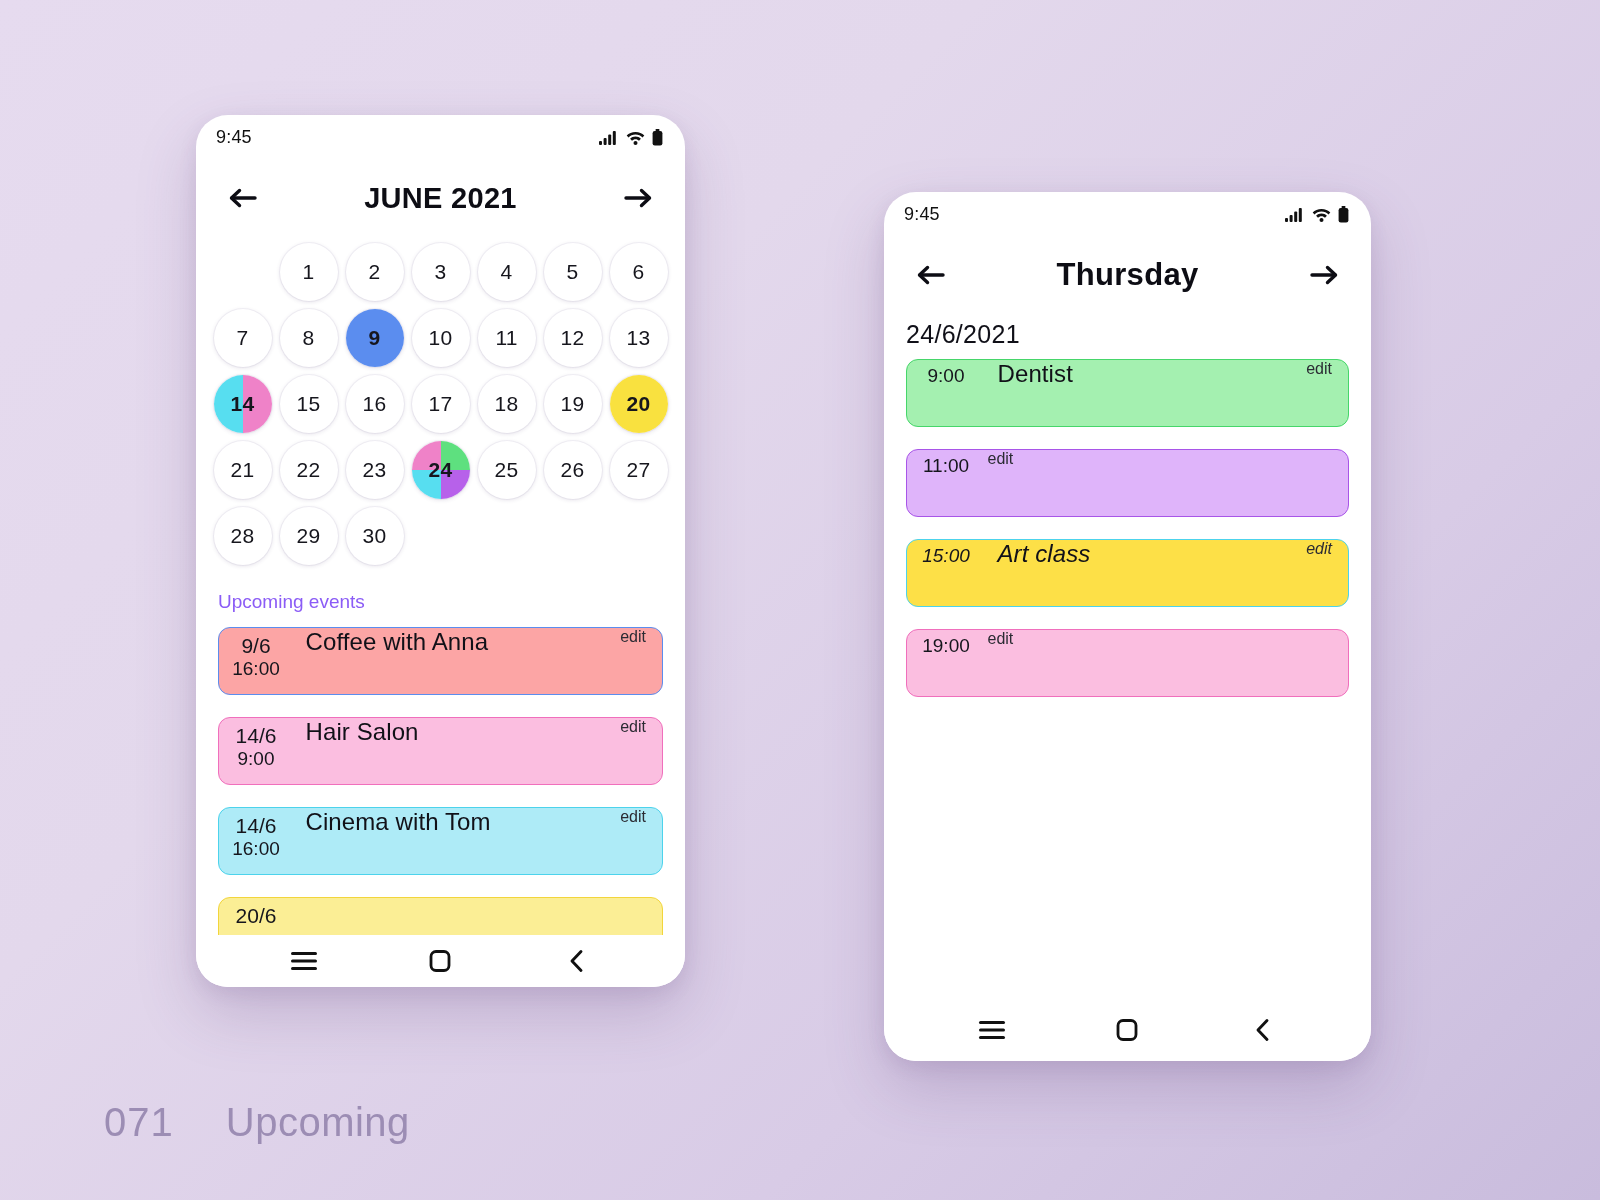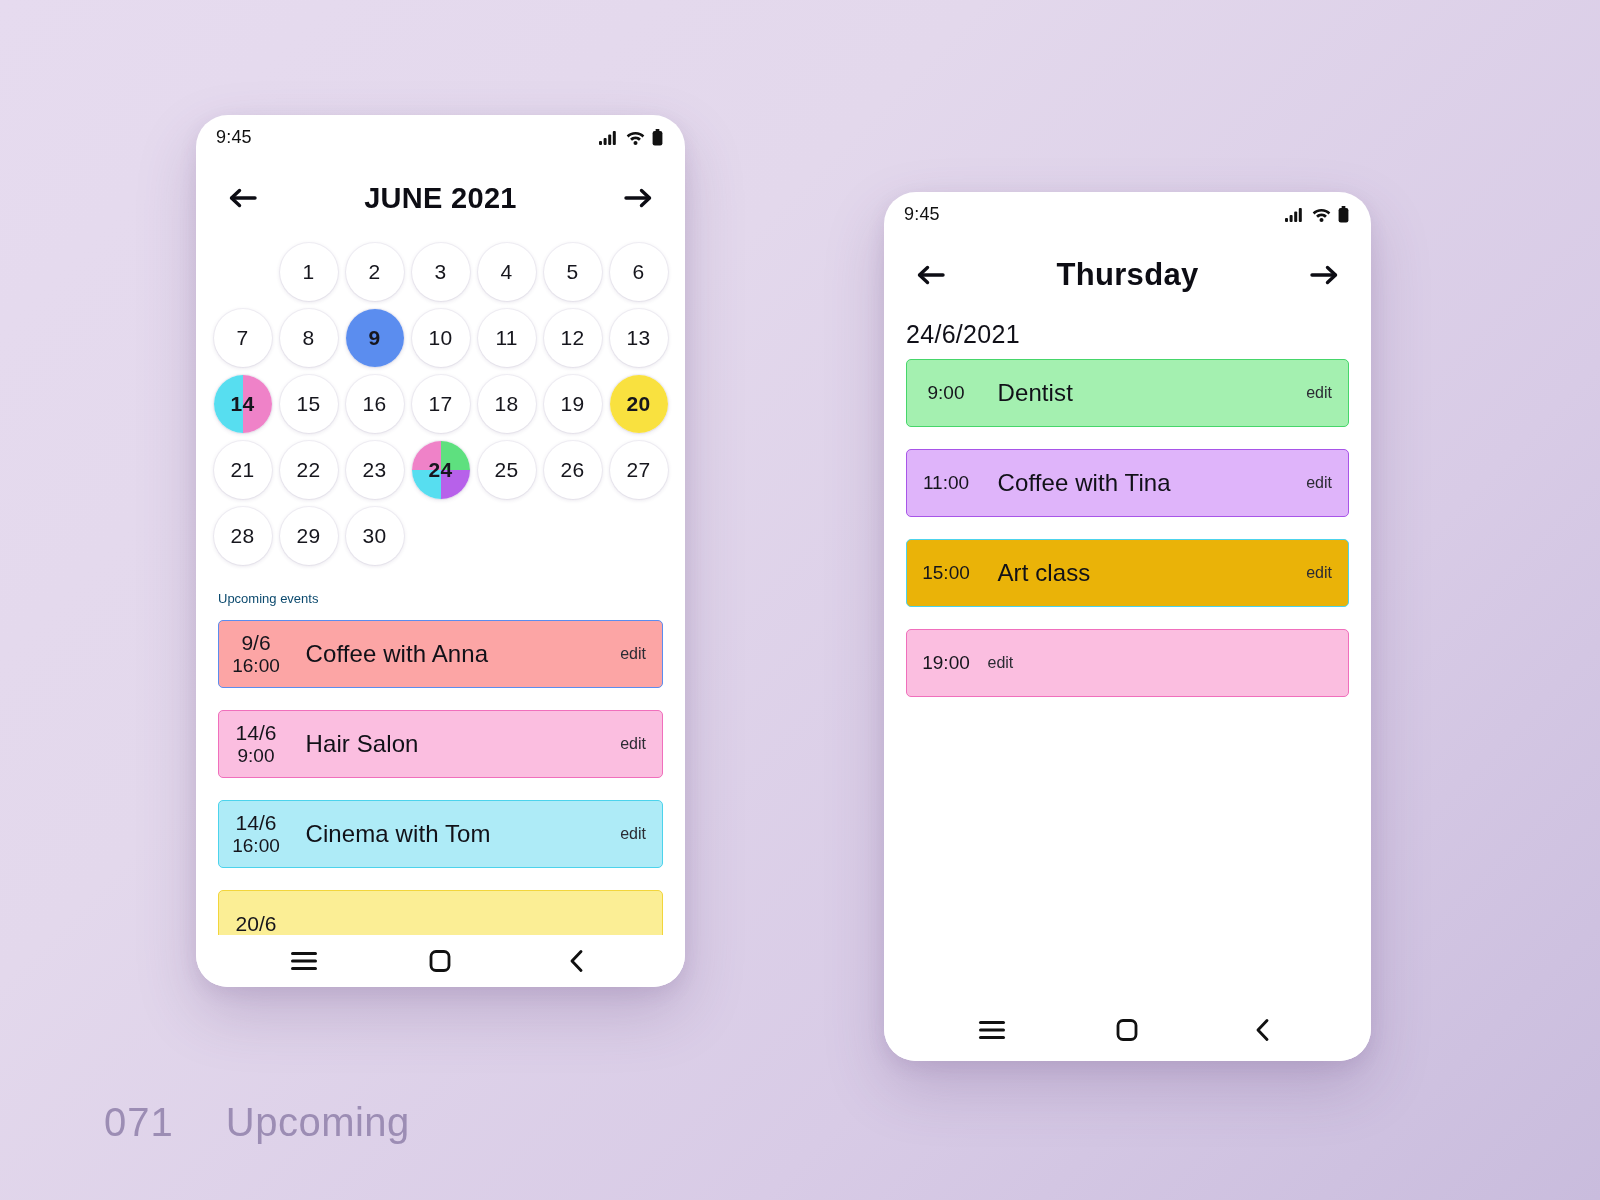--- a/index.html
+++ b/index.html
@@ -124,39 +124,39 @@
   .seg-full  { inset: 0; }
   .seg-left  { left: 0; top: 0; width: 50%;  height: 100%; }
   .seg-right { right: 0; top: 0; width: 50%; height: 100%; }
   .seg-tl { left: 0;  top: 0;    width: 50%; height: 50%; }
   .seg-tr { right: 0; top: 0;    width: 50%; height: 50%; }
   .seg-bl { left: 0;  bottom: 0; width: 50%; height: 50%; }
   .seg-br { right: 0; bottom: 0; width: 50%; height: 50%; }
 
   
   .section-label {
-    font-size: 13px;
-    color: #0c4a6e;
+    font-size: 19px;
+    color: #8b5cf6;
     padding: 26px 22px 4px 22px;
     flex: none;
   }
 
   
   .events {
     padding: 10px 22px 0 22px;
     display: flex;
     flex-direction: column;
     gap: 22px;
     overflow: hidden;
     flex: 1 1 auto;
   }
   .event-row {
     display: flex;
-    align-items: center;
-    border-radius: 5px;
+    align-items: flex-start;
+    border-radius: 12px;
     border: 1.6px solid;
     min-height: 68px;
     cursor: pointer;
     flex: none;
   }
   .event-when {
     width: 74px;
     flex: none;
     display: flex;
     flex-direction: column;
@@ -588,24 +588,23 @@
         </div>
         <div class="event-divider" style="background: rgb(70, 214, 106);"></div>
         <div class="event-title">Dentist</div>
         <div class="event-edit">edit</div>
       </div>
       <div class="event-row single" style="background: rgb(223, 180, 250); border-color: rgb(168, 85, 232);">
         <div class="event-when">
           <span class="et">11:00</span>
         </div>
         <div class="event-divider" style="background: rgb(168, 85, 232);"></div>
-        <div class="event-title">Coffee with Tina</div>
         <div class="event-edit">edit</div>
       </div>
-      <div class="event-row single" style="background: #eab308; border-color: rgb(76, 211, 236);">
+      <div class="event-row single" style="background: #fde047; border-color: rgb(76, 211, 236); font-style: italic;">
         <div class="event-when">
           <span class="et">15:00</span>
         </div>
         <div class="event-divider" style="background: rgb(76, 211, 236);"></div>
         <div class="event-title">Art class</div>
         <div class="event-edit">edit</div>
       </div>
       <div class="event-row single" style="background: rgb(251, 190, 224); border-color: rgb(240, 111, 188);">
         <div class="event-when">
           <span class="et">19:00</span>

